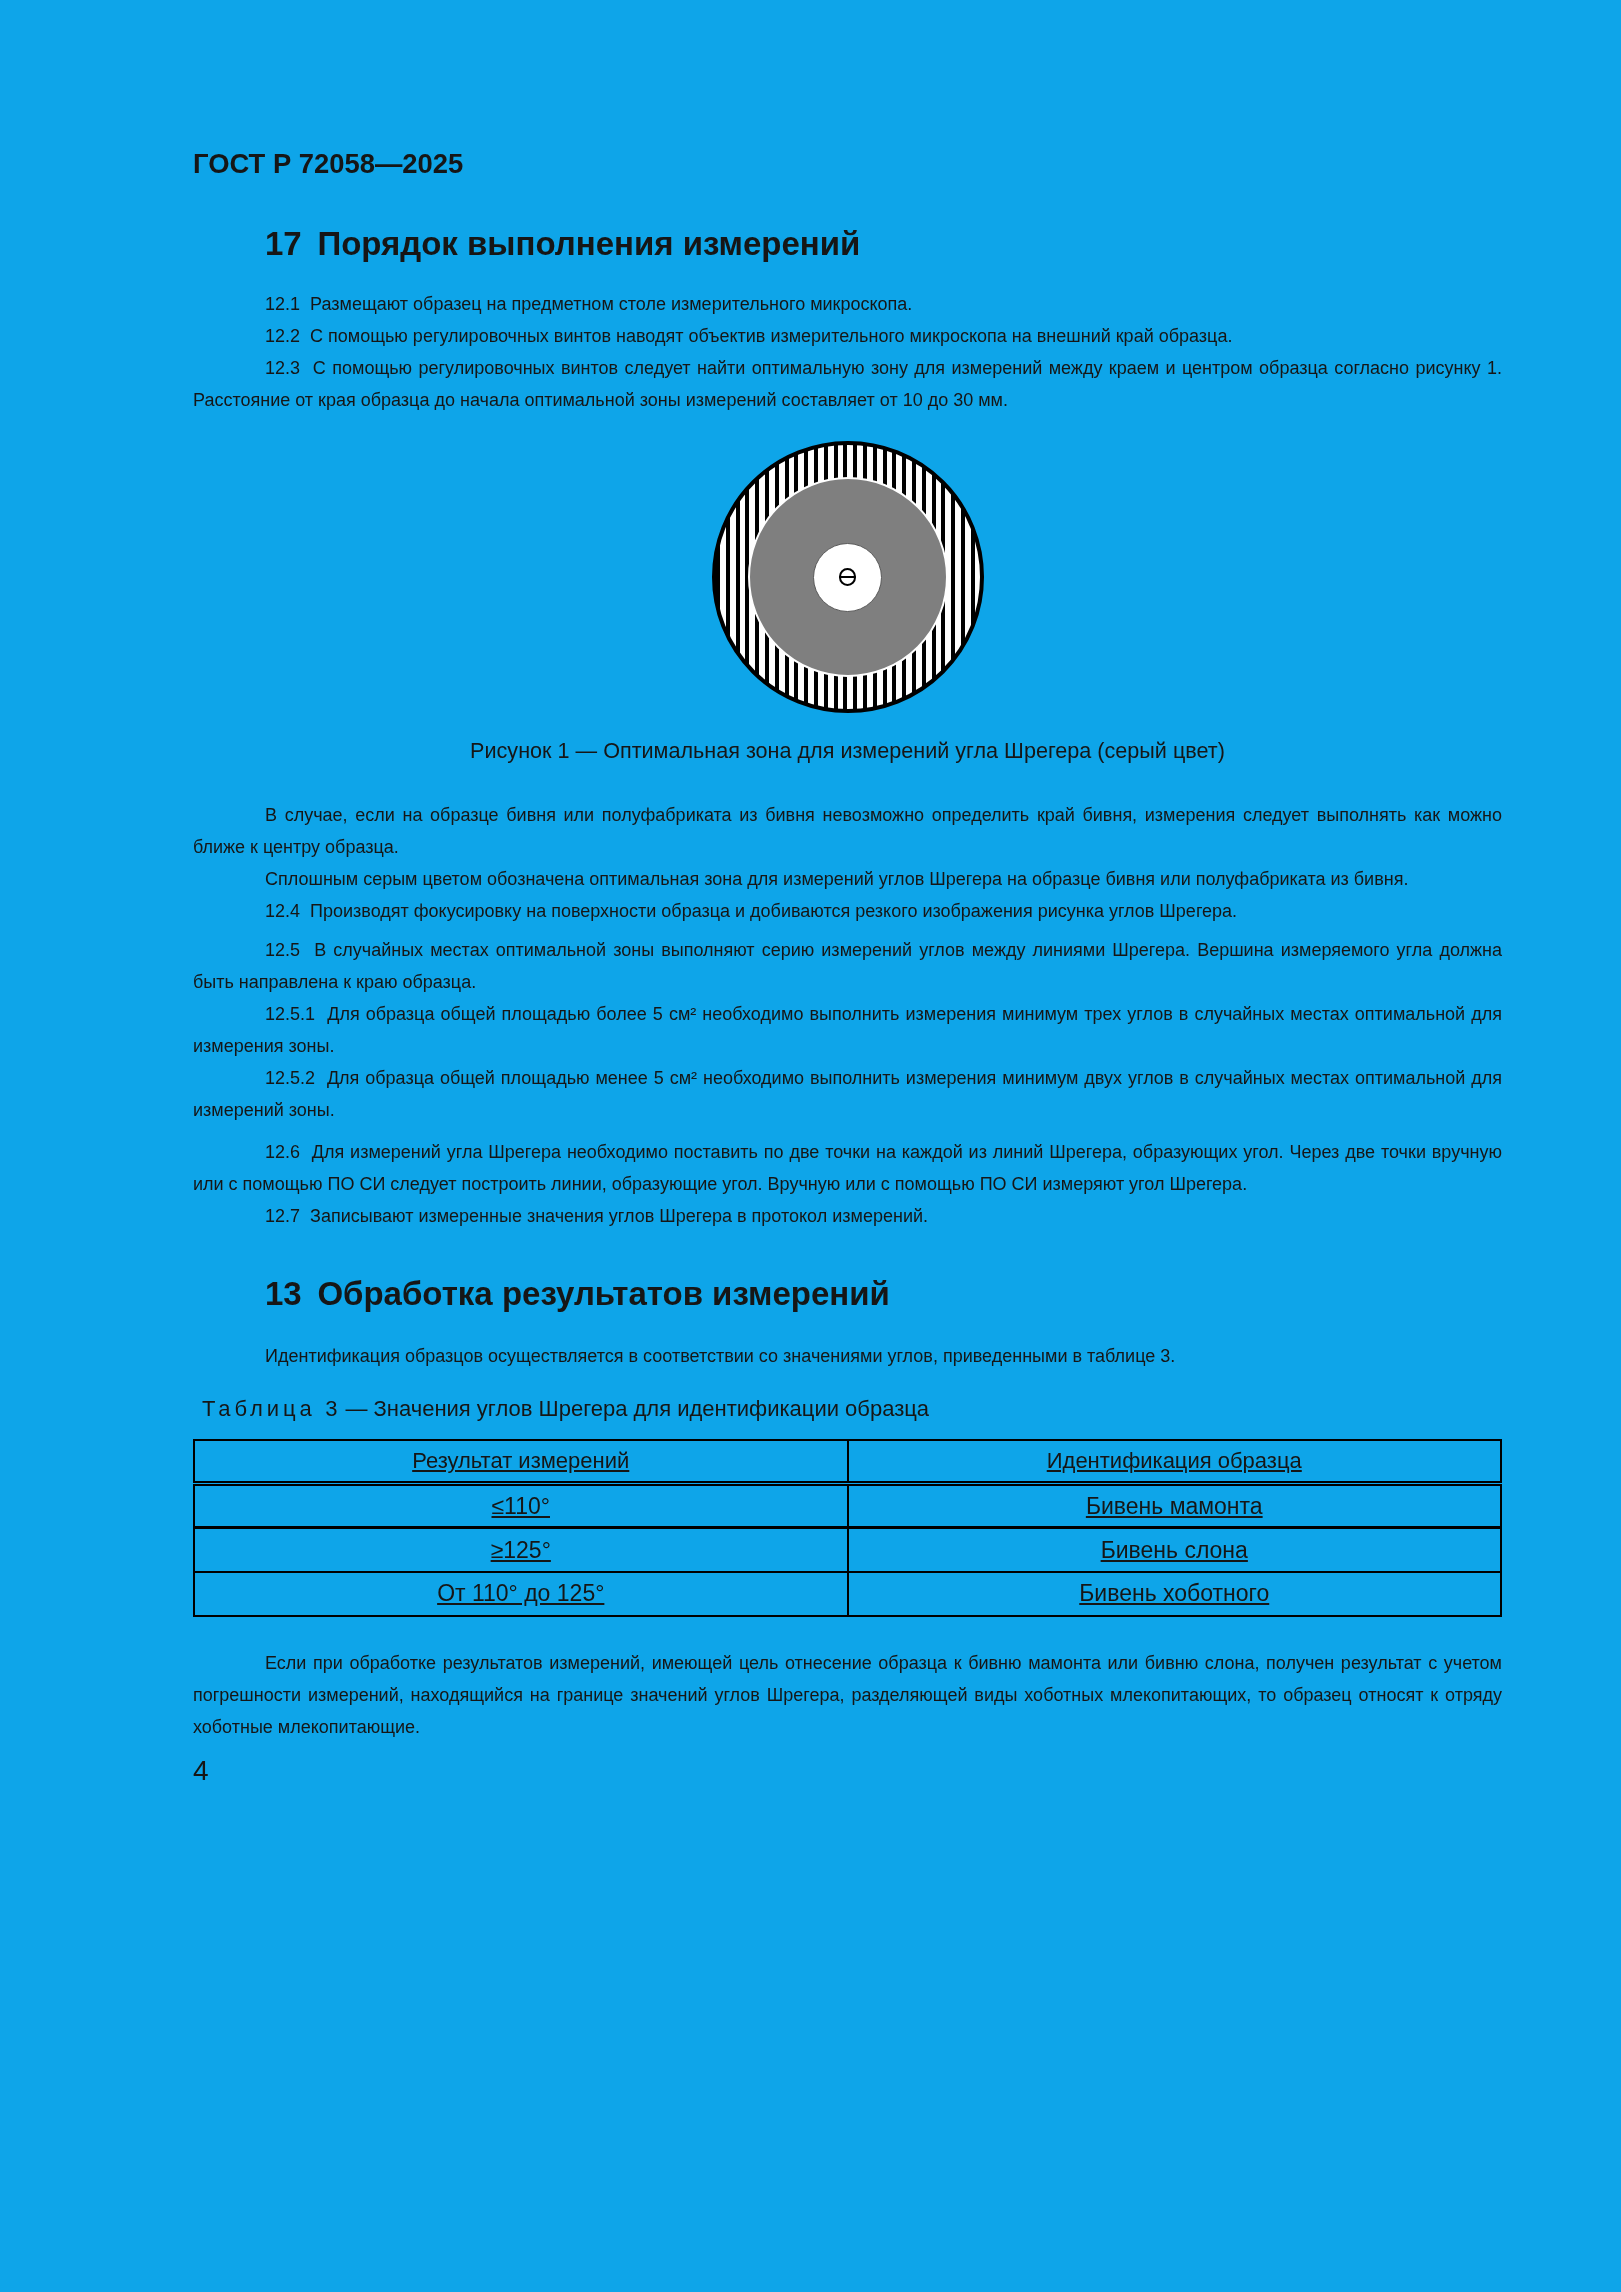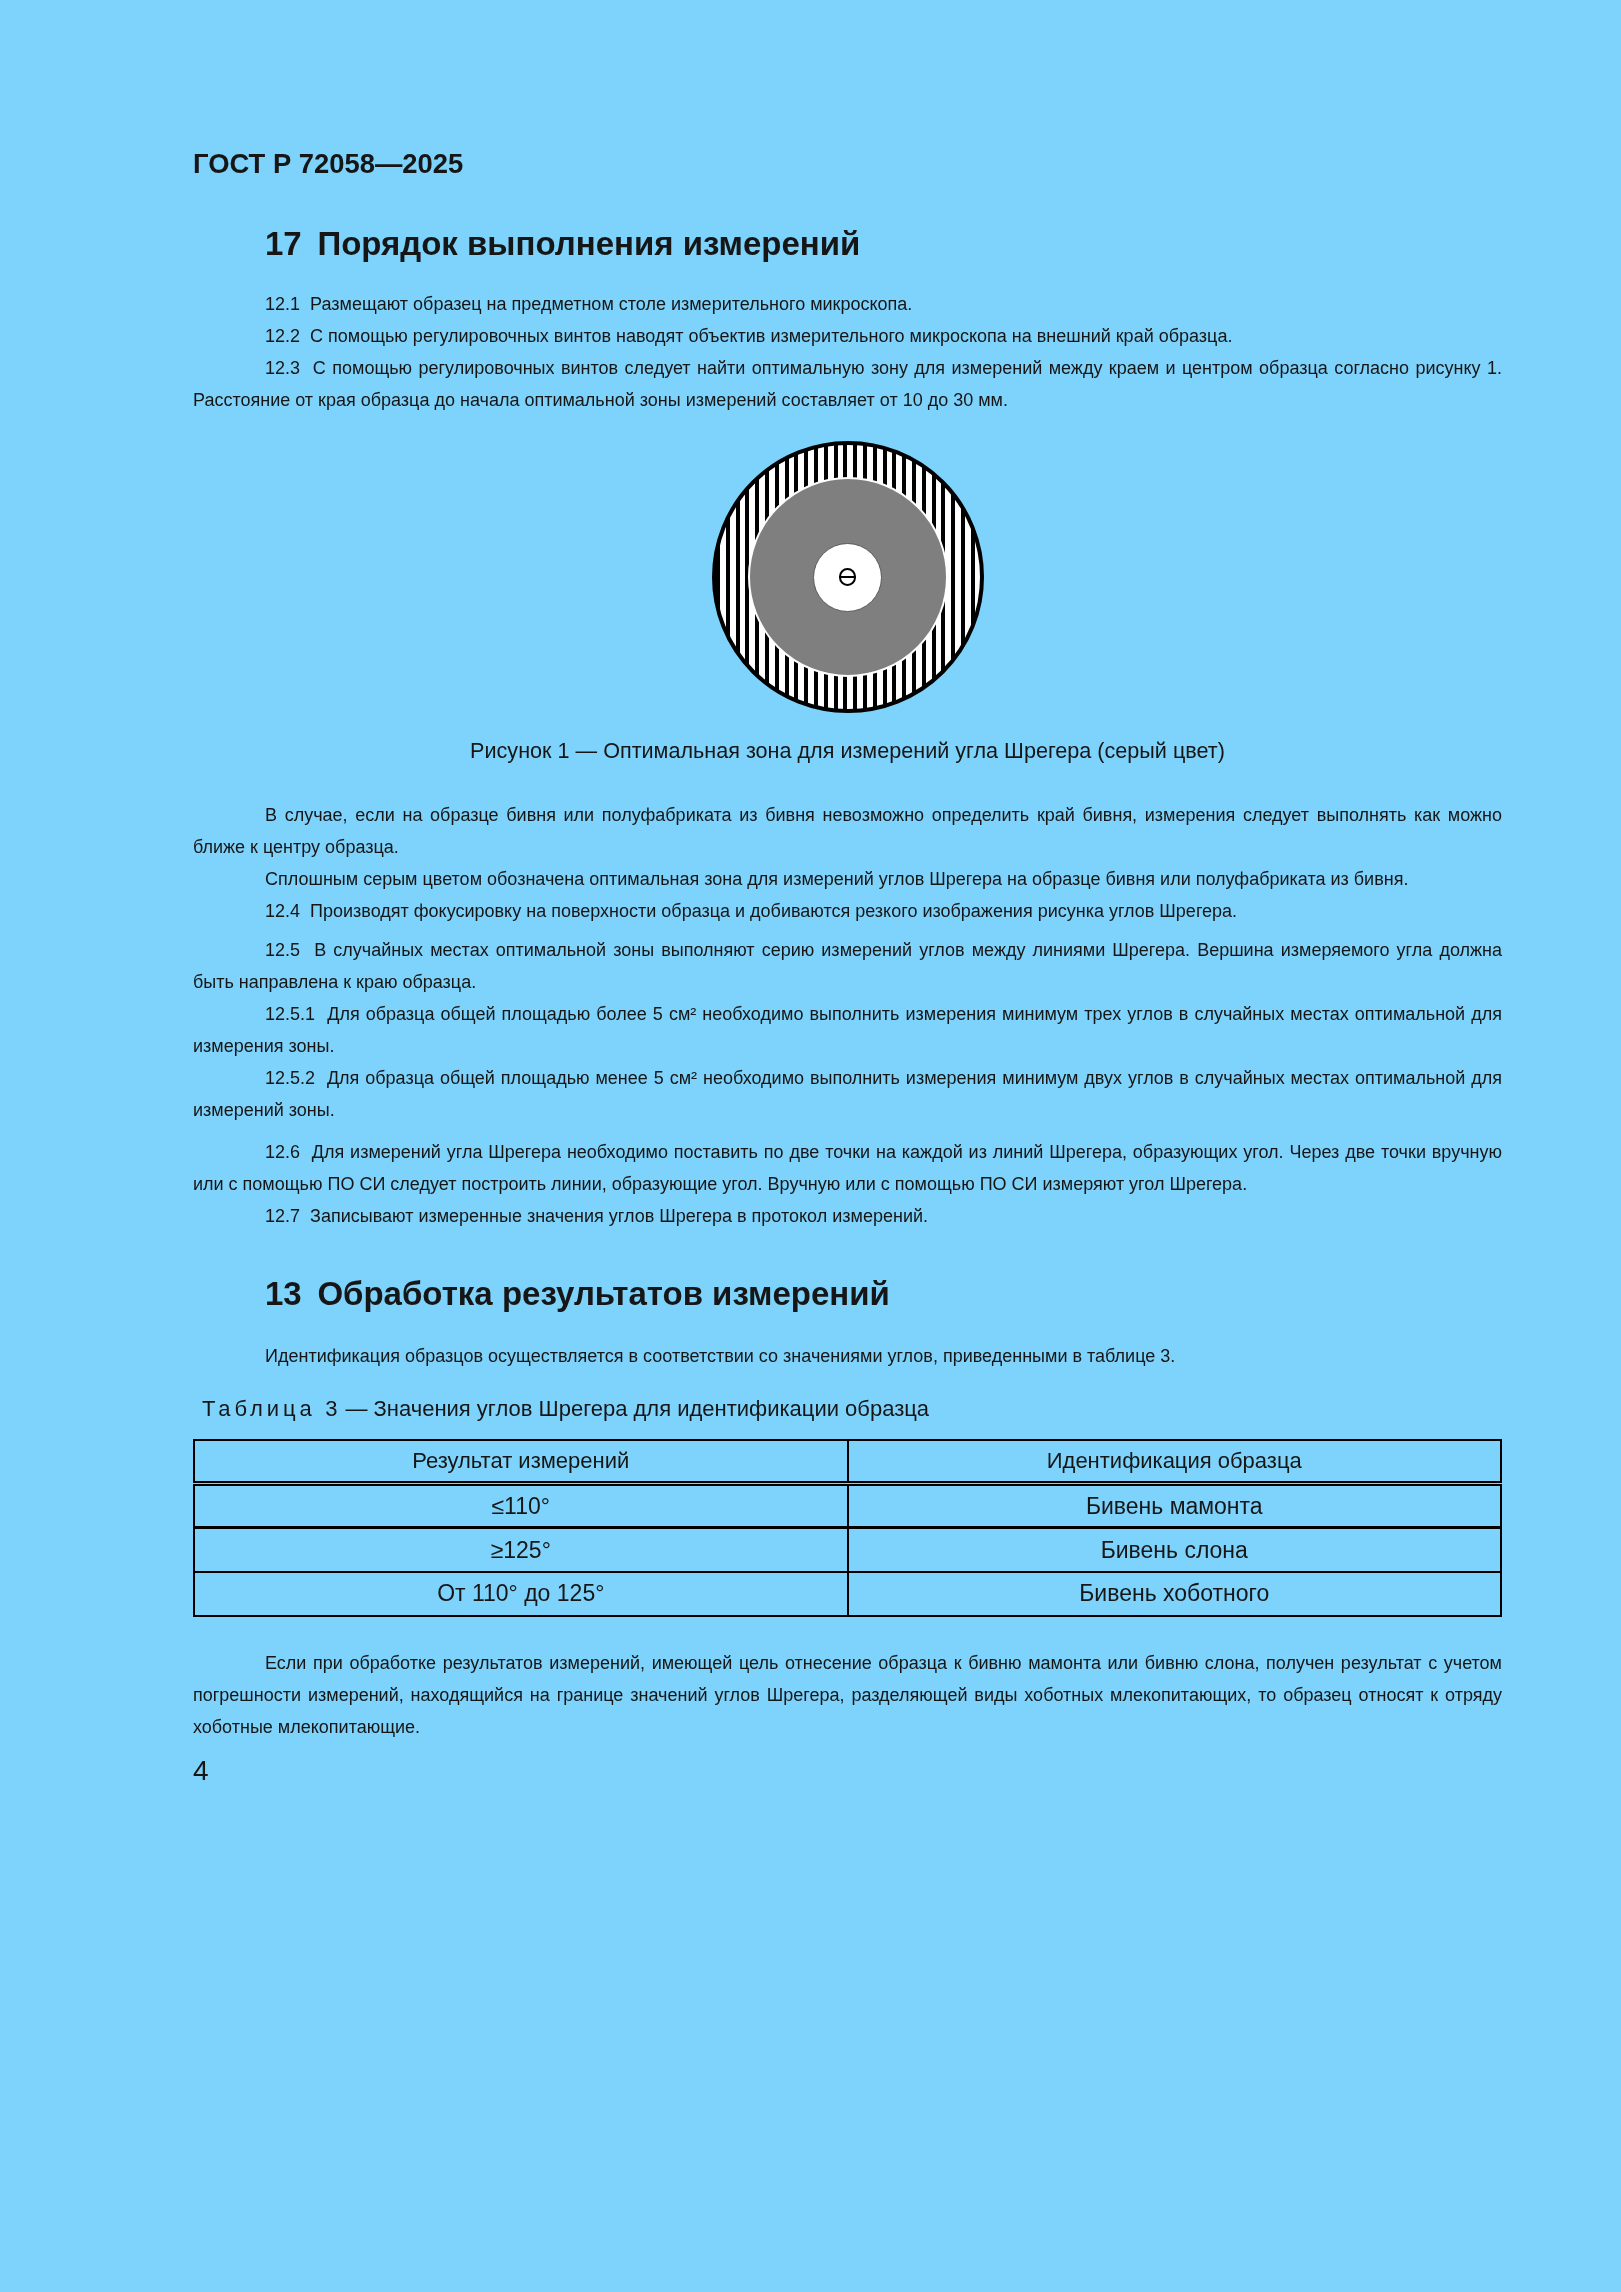--- a/index.html
+++ b/index.html
@@ -1,21 +1,21 @@
 <!DOCTYPE html>
 <html lang="ru"><head>
 <meta charset="utf-8">
 <style>
   * { margin: 0; padding: 0; box-sizing: border-box; }
   html, body { background: #ffffff; }
   .page {
     position: relative;
     width: 1621px;
     height: 2293px;
-    background: #7dd3fc;
+    background: #0ea5e9;
     color: #161616;
     font-family: "Liberation Sans", sans-serif;
     padding: 0 119px 0 193px;
     overflow: hidden;
   }
   .doc-header {
     margin-top: 147px;
     font-size: 27.4px;
     font-weight: bold;
     line-height: 33px;
@@ -98,20 +98,21 @@
     line-height: 32px;
   }
   .table-label .tl-word { letter-spacing: 3.9px; margin-right: 9.8px; margin-left: 9px; }
   .table-label .tl-num { margin-right: 7.8px; }
   table.results-table {
     margin-top: 13.7px;
     width: 100%;
     border-collapse: collapse;
     border: 2.9px solid #000;
     table-layout: fixed;
+    text-decoration: underline;
   }
   table.results-table th {
     height: 44px;
     font-size: 22px;
     font-weight: normal;
     text-align: center;
     vertical-align: middle;
     border-bottom: 5.9px double #000;
   }
   table.results-table td {

